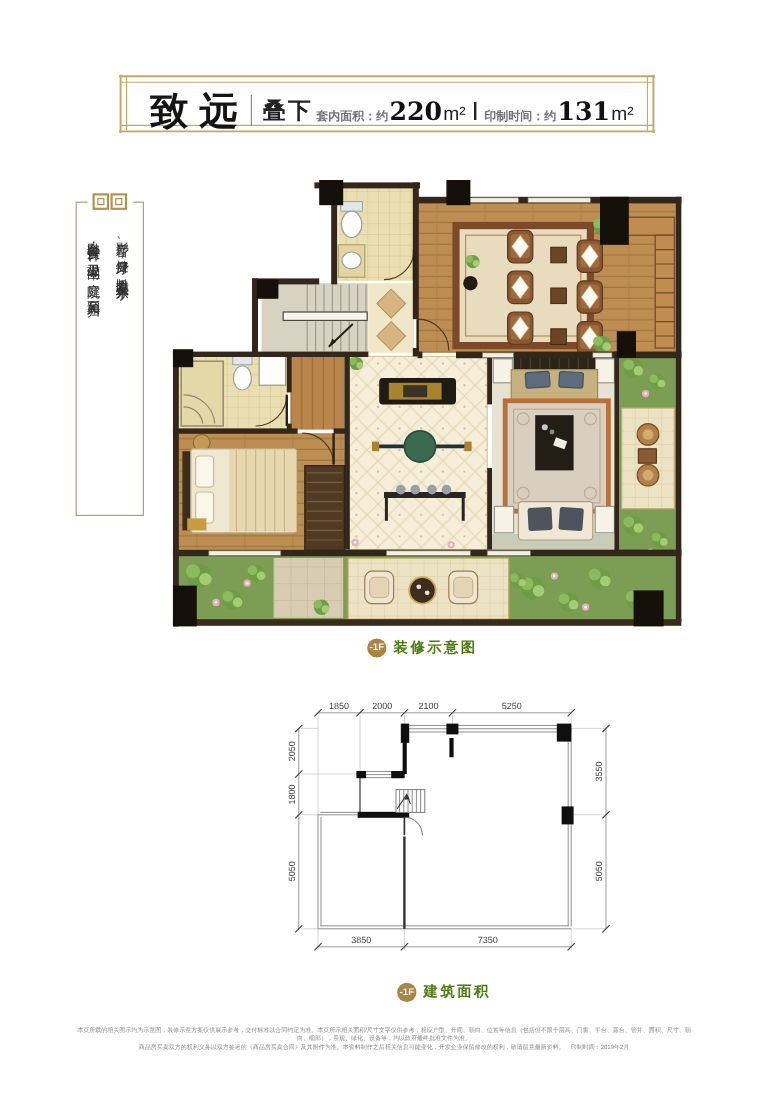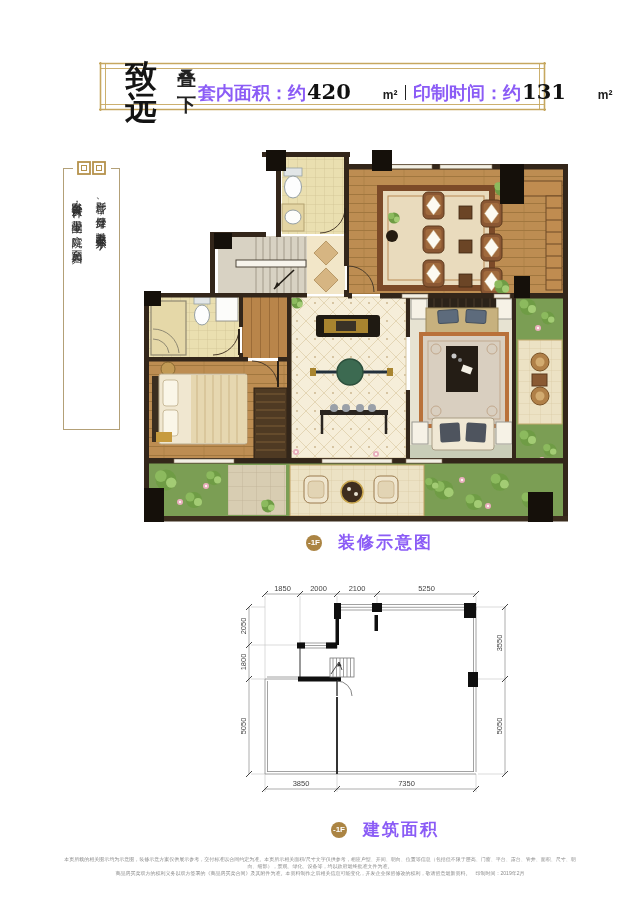--- a/index.html
+++ b/index.html
@@ -7,38 +7,38 @@
   .abs{position:absolute;}
 
   
   .title-box{left:99px;top:62px;width:447px;height:49px;}
   .title-frame{position:absolute;left:0;top:0;}
   .title-content{position:absolute;left:0;top:0;width:100%;height:100%;display:flex;align-items:center;padding:11px 18px 0 26px;box-sizing:border-box;}
   .title-main{font-family:"DejaVu Serif","Liberation Serif",serif;font-weight:700;font-size:32px;letter-spacing:9px;color:#141414;line-height:1;}
   .title-div{width:1px;height:26px;background:#8d8d8d;margin:0 9px 0 2px;}
   .title-sub{font-family:"DejaVu Serif",serif;font-weight:700;font-size:19px;color:#222;letter-spacing:2px;}
   .area-group{margin-left:auto;display:flex;align-items:baseline;white-space:nowrap;}
-  .area-label{font-weight:700;font-size:18px;color:#8b5cf6;}
+  .area-label{font-weight:700;font-size:10px;color:#737373;}
   .area-num{font-family:"DejaVu Serif",serif;font-weight:700;font-size:21px;color:#111;margin:0 1px;}
-  .area-unit{font-weight:700;font-size:12px;color:#1d1d1d;margin-left:31px;}
+  .area-unit{font-weight:400;font-size:16px;color:#1d1d1d;}
   .area-sep{width:1.5px;height:15px;background:#222;margin:0 7px;align-self:center;}
 
   
   .side-panel{left:63px;top:168px;width:57px;height:262px;border:1px solid #b3a077;box-sizing:border-box;}
   .side-ornament{position:absolute;top:-11px;left:50%;transform:translateX(-50%);background:#fff;padding:0 3px;}
   .side-text{position:absolute;top:24px;left:0;width:100%;height:228px;writing-mode:vertical-rl;
              font-family:"Liberation Serif","DejaVu Serif",serif;font-size:11px;letter-spacing:1px;
              color:#2f2f2f;line-height:24px;text-align:start;padding-right:6px;box-sizing:border-box;overflow:hidden;}
   .side-text span{display:block;}
 
   
-  .caption{display:flex;align-items:center;gap:16px;}
+  .caption{display:flex;align-items:center;gap:6px;}
   .badge{width:16px;height:16px;border-radius:50%;background:#ab8443;color:#fff;font-size:8px;font-weight:700;
          display:flex;align-items:center;justify-content:center;letter-spacing:0;}
-  .caption-text{font-weight:700;font-size:17px;color:#8b5cf6;letter-spacing:2px;font-family:"Liberation Sans",sans-serif;}
+  .caption-text{font-weight:700;font-size:12px;color:#4d7c0f;letter-spacing:2px;font-family:"Liberation Sans",sans-serif;}
 
   
   .disclaimer{left:60px;top:856px;width:520px;text-align:center;color:#8a8a8a;font-size:5px;line-height:7px;}
 
   svg text{font-family:"Liberation Sans",sans-serif;}
 </style>
 </head>
 <body>
 
 <div class="abs title-box">
@@ -55,21 +55,21 @@
       <line x1="6.5" y1="2" x2="6.5" y2="47"></line>
         <line x1="440.5" y1="2" x2="440.5" y2="47"></line>
     </g>
   </svg>
   <div class="title-content">
     <span class="title-main">致远</span>
     <span class="title-div"></span>
     <span class="title-sub">叠下</span>
     <span class="area-group">
       <span class="area-label">套内面积：约</span>
-      <span class="area-num">420</span>
+      <span class="area-num">220</span>
       <span class="area-unit">m²</span>
       <span class="area-sep"></span>
       <span class="area-label">印制时间：约</span>
       <span class="area-num">131</span>
       <span class="area-unit">m²</span>
     </span>
   </div>
 </div>
 
 <div class="abs side-panel">

